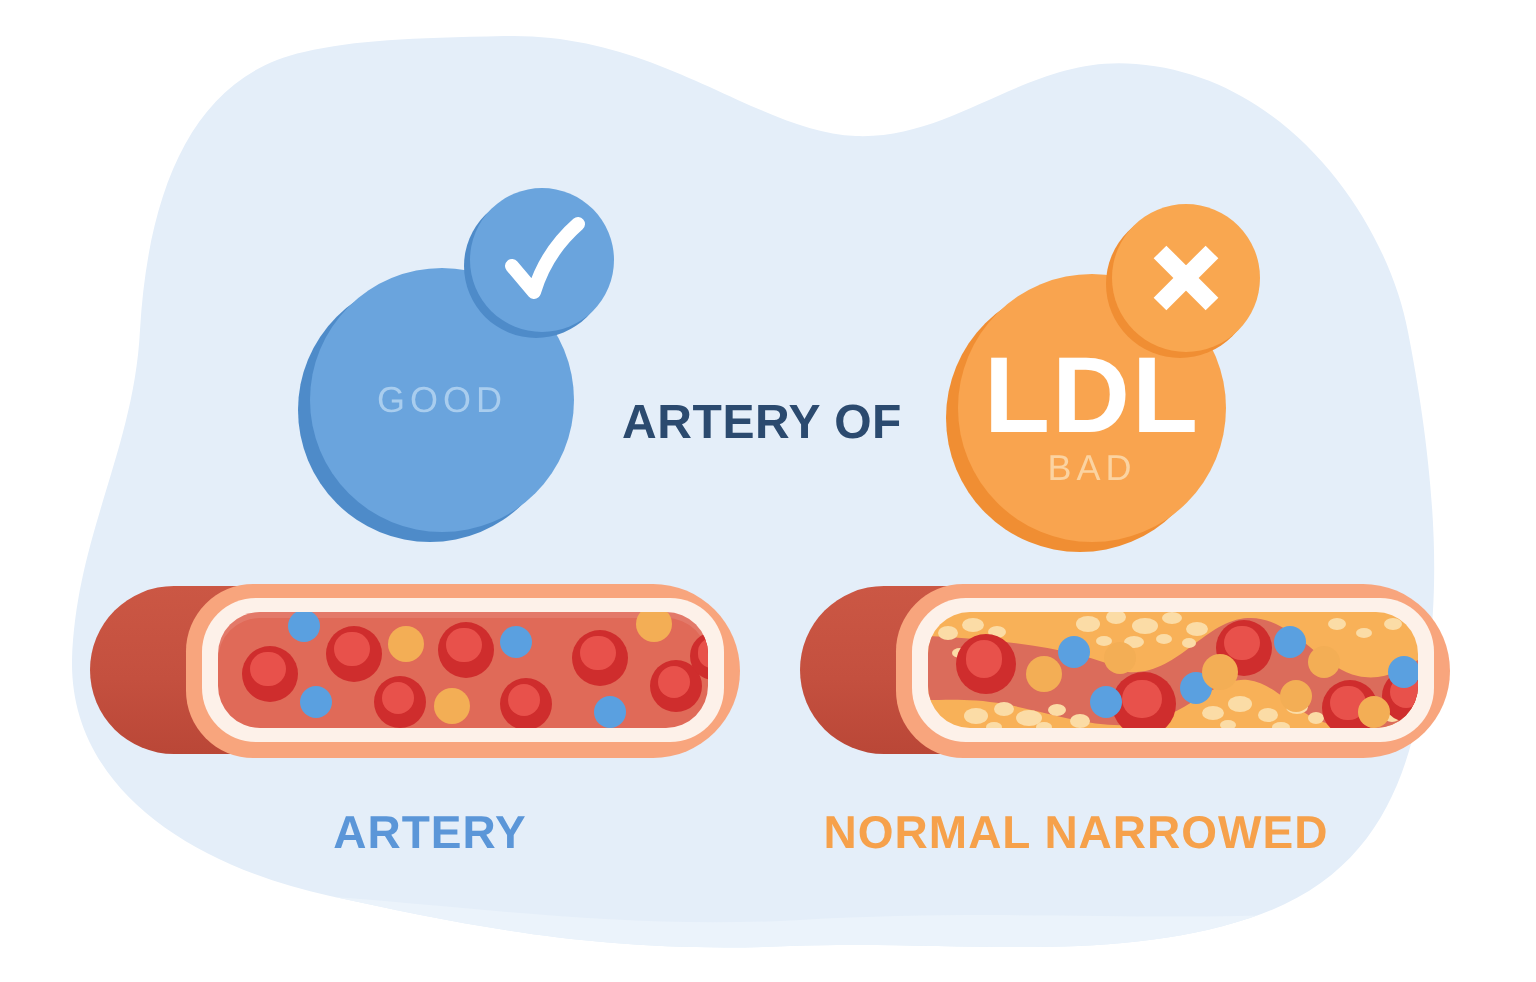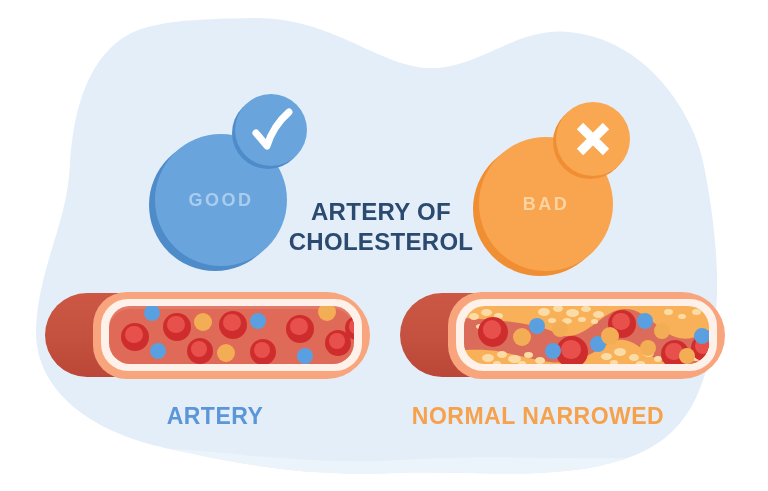--- a/index.html
+++ b/index.html
@@ -10,21 +10,21 @@
   
   .bubble{position:absolute;}
   .c-back,.c-front{position:absolute;border-radius:50%;}
   .hdl .c-back{left:0;top:5px;width:132px;height:132px;background:#4E8BC9;}
   .hdl .c-front{left:6px;top:0;width:132px;height:132px;background:#6AA4DD;
     display:flex;flex-direction:column;align-items:center;justify-content:center;}
   .ldl .c-back{left:0;top:5px;width:134px;height:134px;background:#F08E33;}
   .ldl .c-front{left:6px;top:0;width:134px;height:134px;background:#F9A44F;
     display:flex;flex-direction:column;align-items:center;justify-content:center;}
   .abbr{color:#fff;font-size:54px;font-weight:700;letter-spacing:1px;line-height:52px;margin-top:8px;}
-  .tag{font-size:18px;font-weight:700;letter-spacing:2.5px;line-height:20px;}
+  .tag{font-size:18px;font-weight:400;letter-spacing:2.5px;line-height:20px;}
   .hdl .tag{color:#A9CDEE;}
   .ldl .tag{color:#FBD3A1;}
 
   .badge{position:absolute;}
   .b-back,.b-front{position:absolute;border-radius:50%;}
   .hdl-badge .b-back{left:0;top:3px;width:72px;height:72px;background:#4E8BC9;}
   .hdl-badge .b-front{left:3px;top:0;width:72px;height:72px;background:#6AA4DD;
     display:flex;align-items:center;justify-content:center;}
   .ldl-badge .b-back{left:0;top:3px;width:74px;height:74px;background:#F08E33;}
   .ldl-badge .b-front{left:3px;top:0;width:74px;height:74px;background:#F9A750;
@@ -88,35 +88,35 @@
     <div class="b-front">
       <svg width="72" height="72" viewBox="0 0 72 72">
         <path d="M21,39 L32,52 Q38,32 54,18" fill="none" stroke="#FFFFFF" stroke-width="7" stroke-linecap="round" stroke-linejoin="round"></path>
       </svg>
     </div>
   </div>
 
   <div class="bubble ldl" style="left:473px;top:137px;width:142px;height:142px;">
     <div class="c-back"></div>
     <div class="c-front">
+      <div class="abbr">LDL</div>
       <div class="tag">BAD</div>
     </div>
   </div>
   <div class="badge ldl-badge" style="left:553px;top:102px;width:80px;height:80px;">
     <div class="b-back"></div>
     <div class="b-front">
       <svg width="74" height="74" viewBox="0 0 74 74">
         <path d="M24,24 L50,50 M50,24 L24,50" fill="none" stroke="#FFFFFF" stroke-width="9" stroke-linecap="butt"></path>
       </svg>
     </div>
   </div>
 
   <div class="title">
     <div>ARTERY OF</div>
-    <div>CHOLESTEROL</div>
   </div>
 
   <div class="artery" style="left:45px;">
     <div class="cap"></div>
     <div class="outer"></div>
     <div class="ring"></div>
     <div class="lumen lumen-left" id="lumenLeft">
         <div class="rbc" style="height: 28px; width: 28px; left: 12px; top: 17px;"></div>
         <div class="rbc" style="height: 28px; width: 28px; left: 54px; top: 7px;"></div>
         <div class="rbc" style="height: 26px; width: 26px; left: 78px; top: 32px;"></div>

